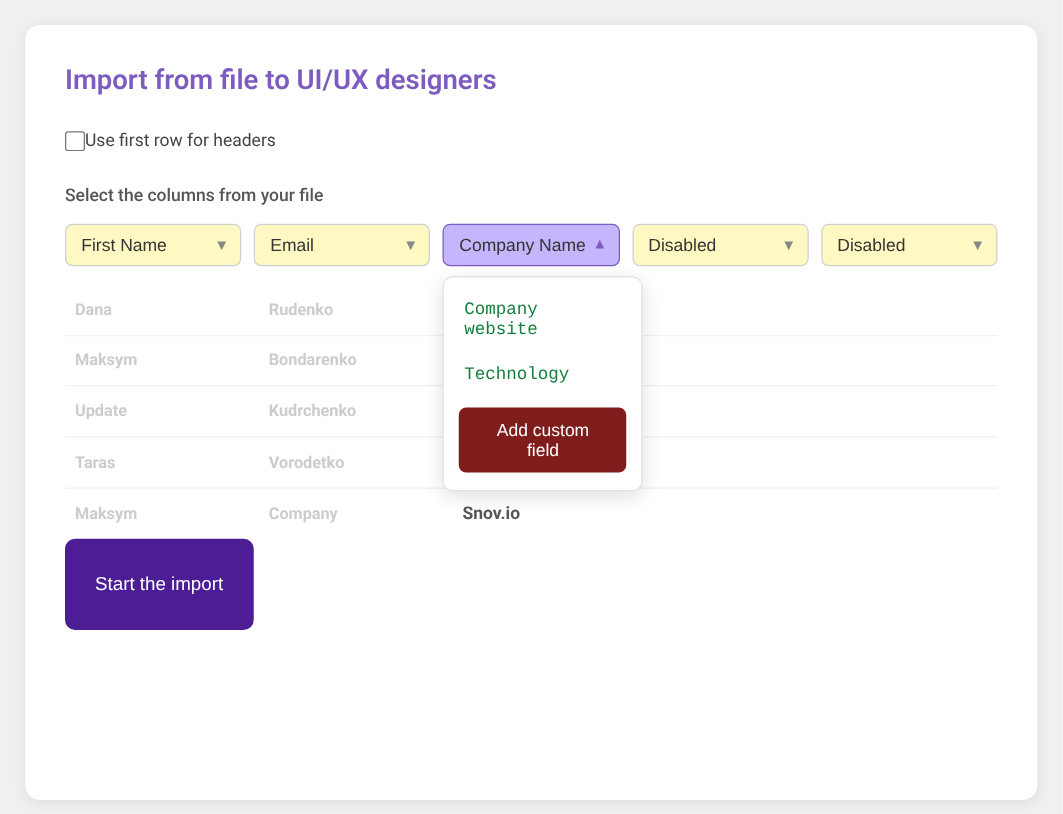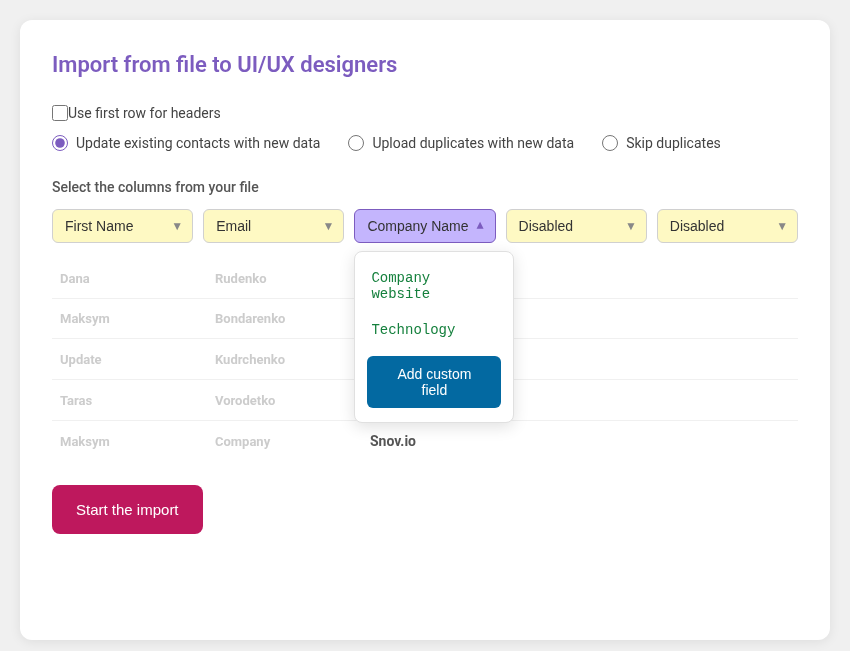--- a/index.html
+++ b/index.html
@@ -132,21 +132,21 @@
     }
     .dropdown-item {
       padding: 10px 16px;
       font-size: 14px;
       color: #15803d;
       cursor: pointer;
       font-family: Liberation Mono, monospace;
     }
     .add-custom-btn {
       margin: 8px 12px 6px;
-      background: #0369a1;
+      background: #7f1d1d;
       color: #fff;
       border: none;
       border-radius: 6px;
       padding: 10px 16px;
       font-size: 14px;
       font-weight: 500;
       cursor: pointer;
       width: calc(100% - 24px);
       text-align: center;
     }
@@ -171,58 +171,43 @@
       width: 155px;
     }
     .data-table td:nth-child(2) {
       width: 155px;
     }
     .data-table td:nth-child(3) {
       color: #555;
       font-size: 14px;
     }
     .start-btn {
-      background: #be185d;
+      background: #4c1d95;
       color: #fff;
       border: none;
       border-radius: 8px;
-      padding: 16px 24px;
+      padding: 28px 24px;
       font-size: 15px;
       font-weight: 500;
       cursor: pointer;
-      margin-top: 24px;
       display: inline-block;
     }
   </style>
 </head>
 <body>
 
 <div class="card">
   <h1 class="page-title">
     <span>Import from file </span><span style="color:#7c5cbf">to</span><span> UI/UX designers</span>
   </h1>
 
   <div class="options-row">
     <div class="checkbox-row">
       <input type="checkbox" id="firstrow" style="">
       <label class="checkbox-label" for="firstrow">Use first row for headers</label>
-    </div>
-    <div class="radio-row">
-      <div class="radio-item">
-        <input type="radio" name="dup" id="update" checked="" style="">
-        <label class="radio-label" for="update">Update existing contacts with new data</label>
-      </div>
-      <div class="radio-item">
-        <input type="radio" name="dup" id="upload" style="">
-        <label class="radio-label" for="upload">Upload duplicates with new data</label>
-      </div>
-      <div class="radio-item">
-        <input type="radio" name="dup" id="skip" style="">
-        <label class="radio-label" for="skip">Skip duplicates</label>
-      </div>
     </div>
   </div>
 
   <div class="section-label">Select the columns from your file</div>
 
   <div class="columns-row">
     <div class="select-wrapper">
       <select>
         <option>First Name</option>
         <option>Last Name</option>

